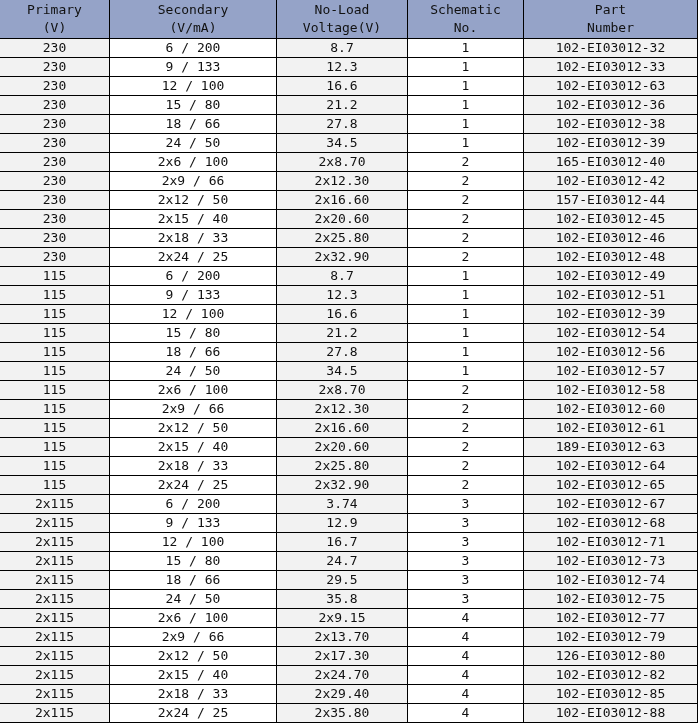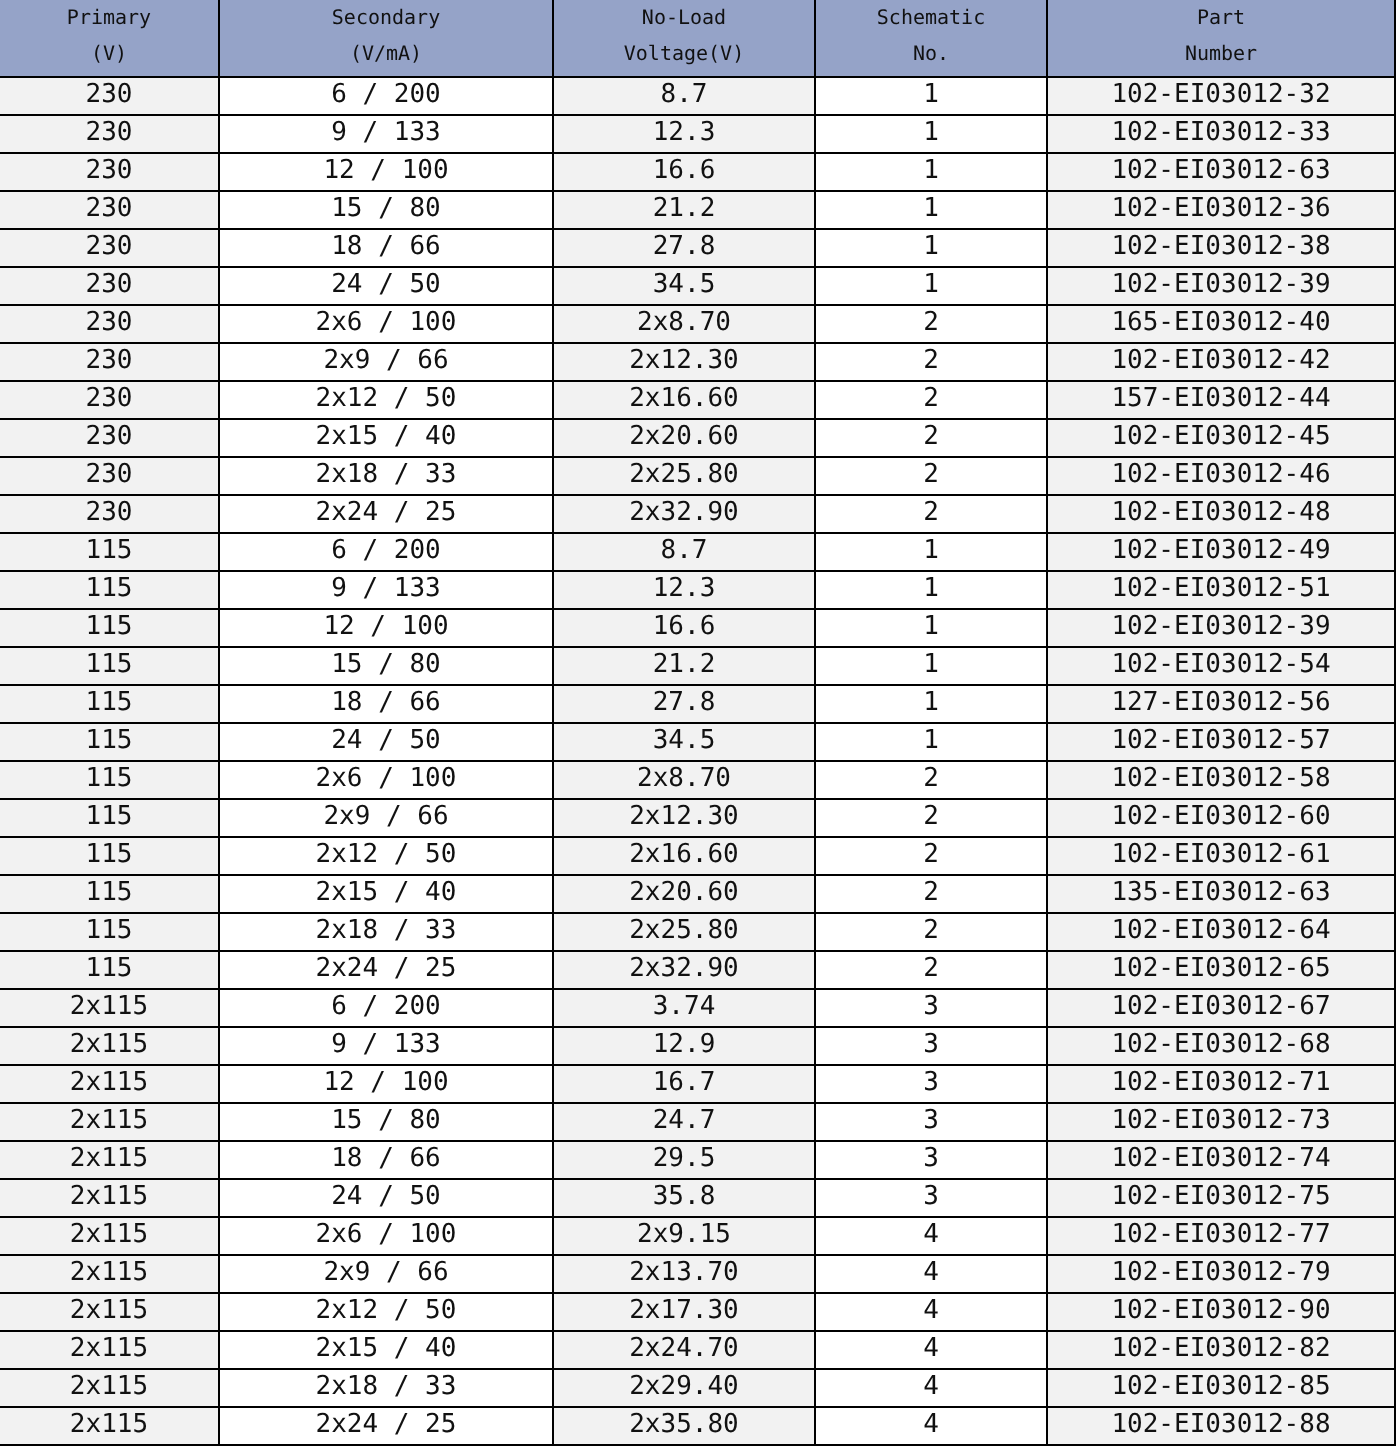--- a/index.html
+++ b/index.html
@@ -32,21 +32,21 @@
       text-align: center;
       padding: 0;
       white-space: nowrap;
       overflow: hidden;
     }
     table.spec th {
       background: #95a3c8;
       font-weight: normal;
       height: 38px;
       line-height: 18px;
-      font-size: 10px;
+      font-size: 13px;
     }
     table.spec td {
       height: 18px;
       line-height: 18px;
     }
     table.spec td.shade {
       background: #f2f2f2;
     }
     table.spec td.plain {
       background: #ffffff;
@@ -199,21 +199,21 @@
         <td class="plain">15 / 80</td>
         <td class="shade">21.2</td>
         <td class="plain">1</td>
         <td class="shade">102-EI03012-54</td>
       </tr>
       <tr>
         <td class="shade">115</td>
         <td class="plain">18 / 66</td>
         <td class="shade">27.8</td>
         <td class="plain">1</td>
-        <td class="shade">127-EI03012-56</td>
+        <td class="shade">102-EI03012-56</td>
       </tr>
       <tr>
         <td class="shade">115</td>
         <td class="plain">24 / 50</td>
         <td class="shade">34.5</td>
         <td class="plain">1</td>
         <td class="shade">102-EI03012-57</td>
       </tr>
       <tr>
         <td class="shade">115</td>
@@ -234,21 +234,21 @@
         <td class="plain">2x12 / 50</td>
         <td class="shade">2x16.60</td>
         <td class="plain">2</td>
         <td class="shade">102-EI03012-61</td>
       </tr>
       <tr>
         <td class="shade">115</td>
         <td class="plain">2x15 / 40</td>
         <td class="shade">2x20.60</td>
         <td class="plain">2</td>
-        <td class="shade">135-EI03012-63</td>
+        <td class="shade">189-EI03012-63</td>
       </tr>
       <tr>
         <td class="shade">115</td>
         <td class="plain">2x18 / 33</td>
         <td class="shade">2x25.80</td>
         <td class="plain">2</td>
         <td class="shade">102-EI03012-64</td>
       </tr>
       <tr>
         <td class="shade">115</td>
@@ -311,21 +311,21 @@
         <td class="plain">2x9 / 66</td>
         <td class="shade">2x13.70</td>
         <td class="plain">4</td>
         <td class="shade">102-EI03012-79</td>
       </tr>
       <tr>
         <td class="shade">2x115</td>
         <td class="plain">2x12 / 50</td>
         <td class="shade">2x17.30</td>
         <td class="plain">4</td>
-        <td class="shade">102-EI03012-90</td>
+        <td class="shade">126-EI03012-80</td>
       </tr>
       <tr>
         <td class="shade">2x115</td>
         <td class="plain">2x15 / 40</td>
         <td class="shade">2x24.70</td>
         <td class="plain">4</td>
         <td class="shade">102-EI03012-82</td>
       </tr>
       <tr>
         <td class="shade">2x115</td>

